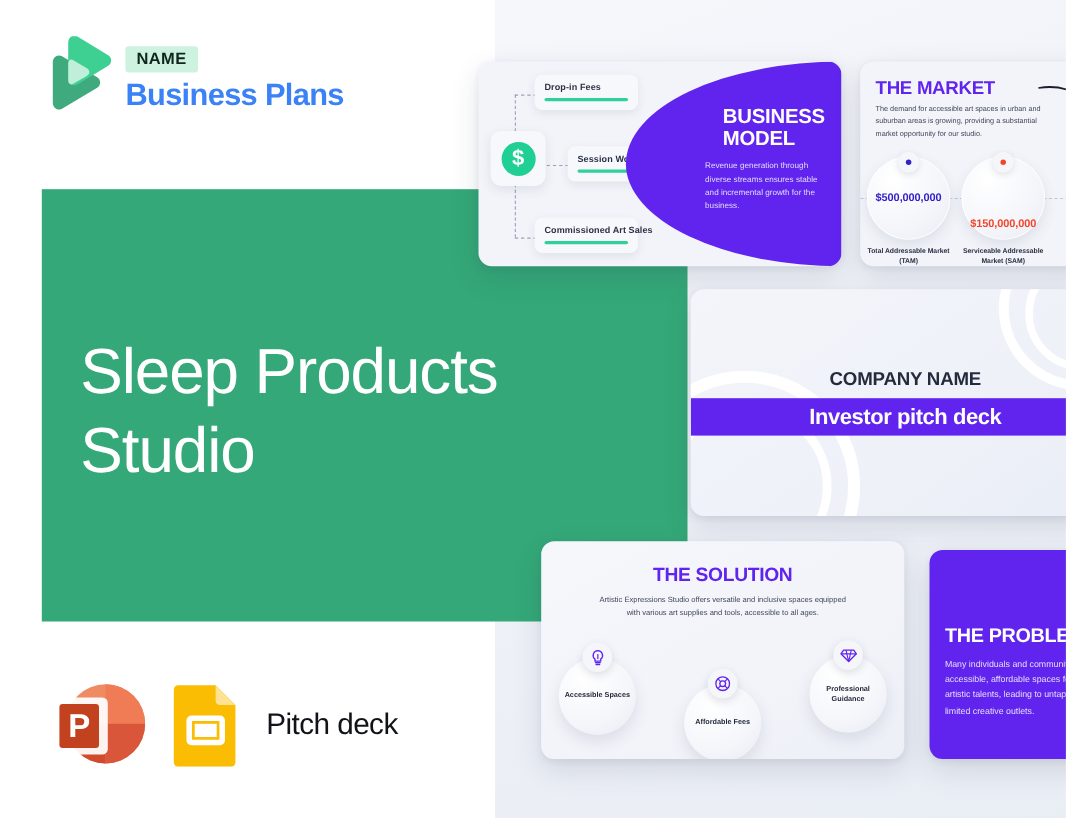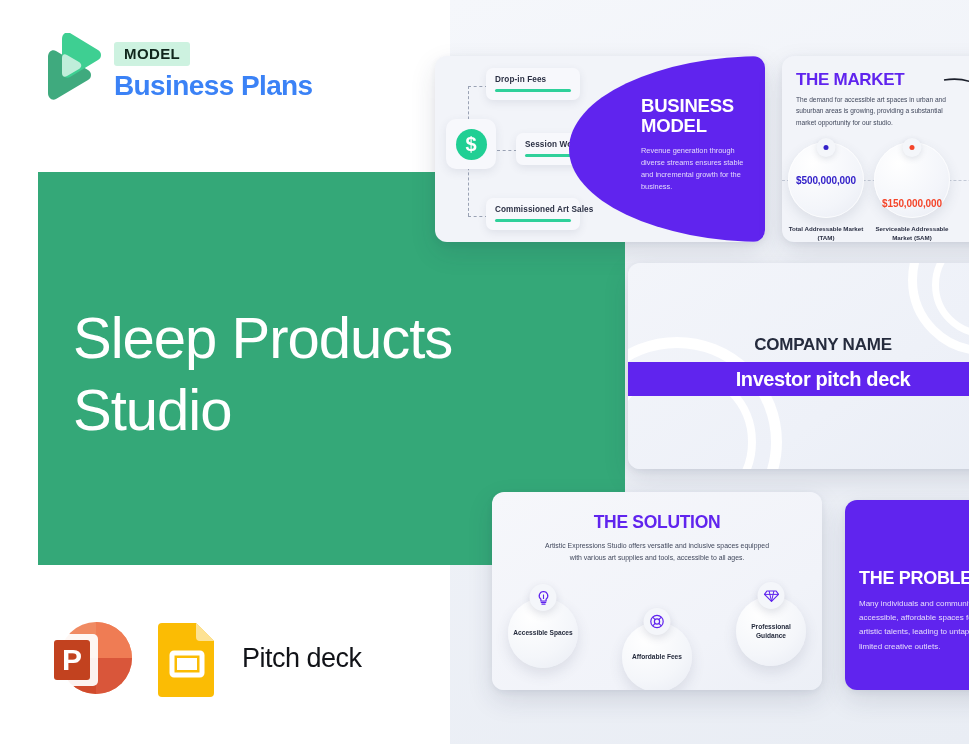--- a/index.html
+++ b/index.html
@@ -77,21 +77,21 @@
     width: 31px; height: 31px; border-radius: 50%; background: #20cf94;
     color: #fff; font-size: 20px; font-weight: 700; line-height: 31px; text-align: center;
   }
   .bm-dash { position: absolute; border-color: #9aa2b4; }
   .bm-right {
     position: absolute; right: 0; top: 0; width: 196px; height: 186px;
     background: #6024ee;
     border-radius: 100% 0 0 100% / 50% 0 0 50%;
   }
   .bm-right-inner { position: absolute; left: 72px; top: 40px; width: 112px; }
-  .bm-title { color: #fff; font-size: 18.5px; font-weight: 700; line-height: 1.1; letter-spacing: -.2px; }
+  .bm-title { color: #fff; font-size: 18.5px; font-weight: 700; line-height: 1.1; letter-spacing: -.2px; margin-left: 16px; }
   .bm-body { color: #e3d9fb; font-size: 7.4px; line-height: 1.62; margin-top: 8px; }
 
   
   #slide-market { left: 782px; top: 56px; width: 240px; height: 186px; }
   .mk-title { position: absolute; left: 14px; top: 14px; color: #6024ee; font-size: 17px; font-weight: 700; letter-spacing: -.3px; }
   .mk-body { position: absolute; left: 14px; top: 38px; width: 155px; font-size: 6.6px; line-height: 1.72; color: #41485c; }
   .mk-arrow { position: absolute; left: 160px; top: 20px; width: 60px; height: 40px; }
   .mk-circles { position: absolute; left: 6px; top: 86px; display: flex; gap: 10px; }
   .mk-circle-wrap { width: 76px; text-align: center; position: relative; }
   .mk-circle {
@@ -164,21 +164,21 @@
 
   <div class="logo-block">
     <div class="logo-mark">
       <svg width="63" height="78" viewBox="0 0 63 78">
         <path d="M10 24 C10 19 14 16 18 18 L50 37 C54 39 54 45 50 47 L18 66 C14 68 10 65 10 60 Z" fill="#3faa7e"></path>
         <path d="M24 6 C24 1 28 -2 32 0 L60 17 C64 19 64 25 60 27 L32 44 C28 46 24 43 24 38 Z" fill="#3ecf92"></path>
         <path d="M24 25 C24 22 26 20 29 22 L41 29 C44 31 44 34 41 36 L29 43 C26 45 24 43 24 40 Z" fill="#bfeeda"></path>
       </svg>
     </div>
     <div class="logo-text">
-      <div class="ready-badge">MODEL</div>
+      <div class="ready-badge">NAME</div>
       <div class="brand-name">Business Plans</div>
     </div>
   </div>
 
   <div class="hero-title">Sleep Products Studio</div>
 
   <div class="format-row">
     <div class="ppt-icon">
       <svg width="92" height="88" viewBox="0 0 92 88">
         <circle cx="56" cy="44" r="36" fill="#f08a62"></circle>

